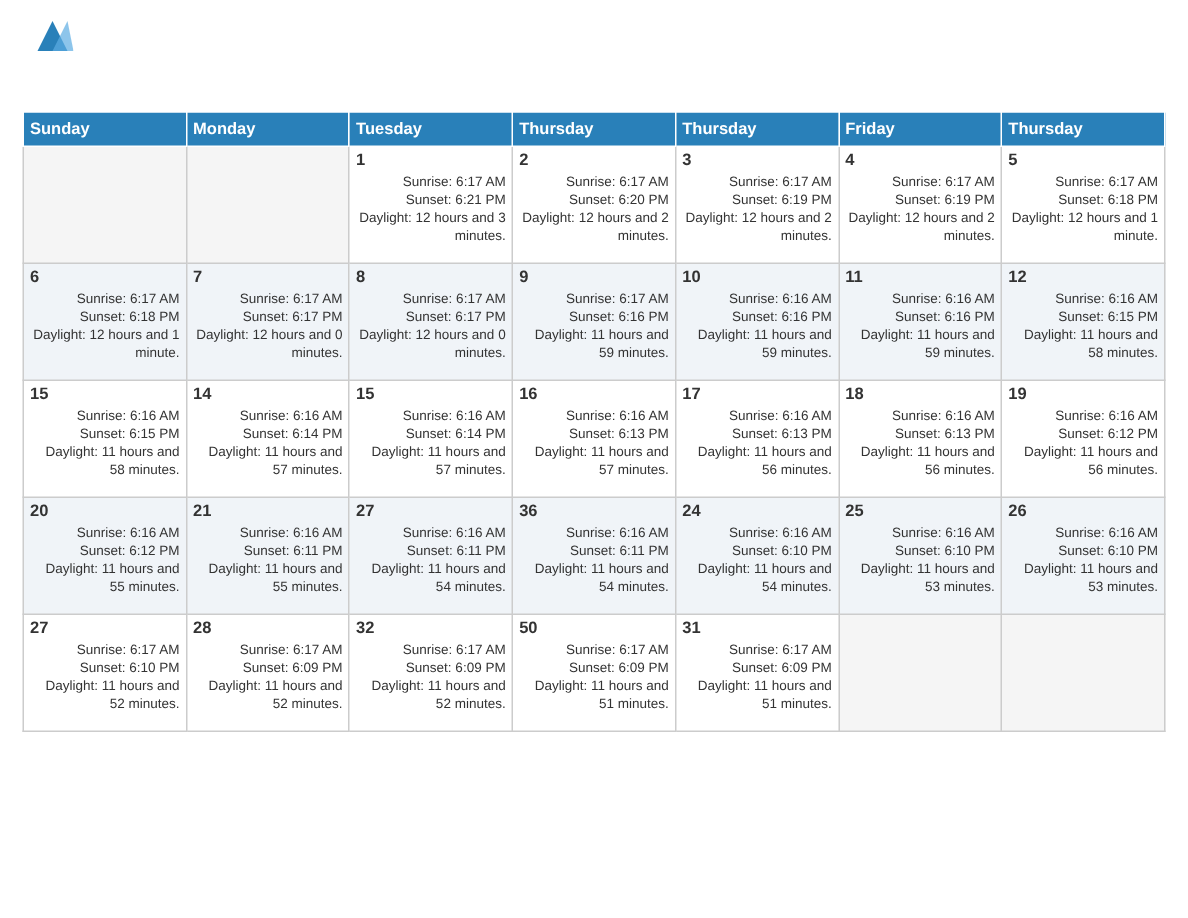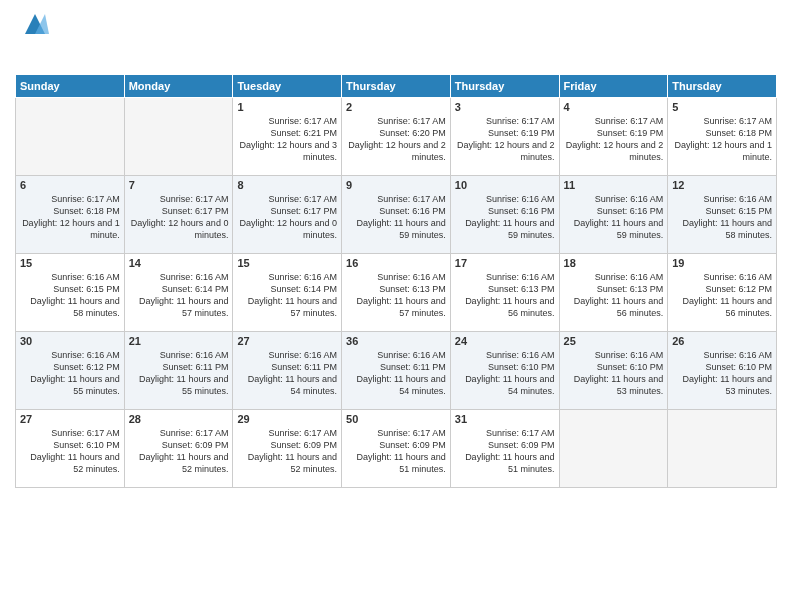--- a/index.html
+++ b/index.html
@@ -248,21 +248,21 @@
           </td>
           <td>
             <div class="day-num">19</div>
             <div class="day-info" style="white-space: pre-line;">Sunrise: 6:16 AM
 Sunset: 6:12 PM
 Daylight: 11 hours and 56 minutes.</div>
           </td>
         </tr>
         <tr>
           <td>
-            <div class="day-num">30</div>
+            <div class="day-num">20</div>
             <div class="day-info" style="white-space: pre-line;">Sunrise: 6:16 AM
 Sunset: 6:12 PM
 Daylight: 11 hours and 55 minutes.</div>
           </td>
           <td>
             <div class="day-num">21</div>
             <div class="day-info" style="white-space: pre-line;">Sunrise: 6:16 AM
 Sunset: 6:11 PM
 Daylight: 11 hours and 55 minutes.</div>
           </td>
@@ -304,21 +304,21 @@
 Sunset: 6:10 PM
 Daylight: 11 hours and 52 minutes.</div>
           </td>
           <td>
             <div class="day-num">28</div>
             <div class="day-info" style="white-space: pre-line;">Sunrise: 6:17 AM
 Sunset: 6:09 PM
 Daylight: 11 hours and 52 minutes.</div>
           </td>
           <td>
-            <div class="day-num">29</div>
+            <div class="day-num">32</div>
             <div class="day-info" style="white-space: pre-line;">Sunrise: 6:17 AM
 Sunset: 6:09 PM
 Daylight: 11 hours and 52 minutes.</div>
           </td>
           <td>
             <div class="day-num">50</div>
             <div class="day-info" style="white-space: pre-line;">Sunrise: 6:17 AM
 Sunset: 6:09 PM
 Daylight: 11 hours and 51 minutes.</div>
           </td>

